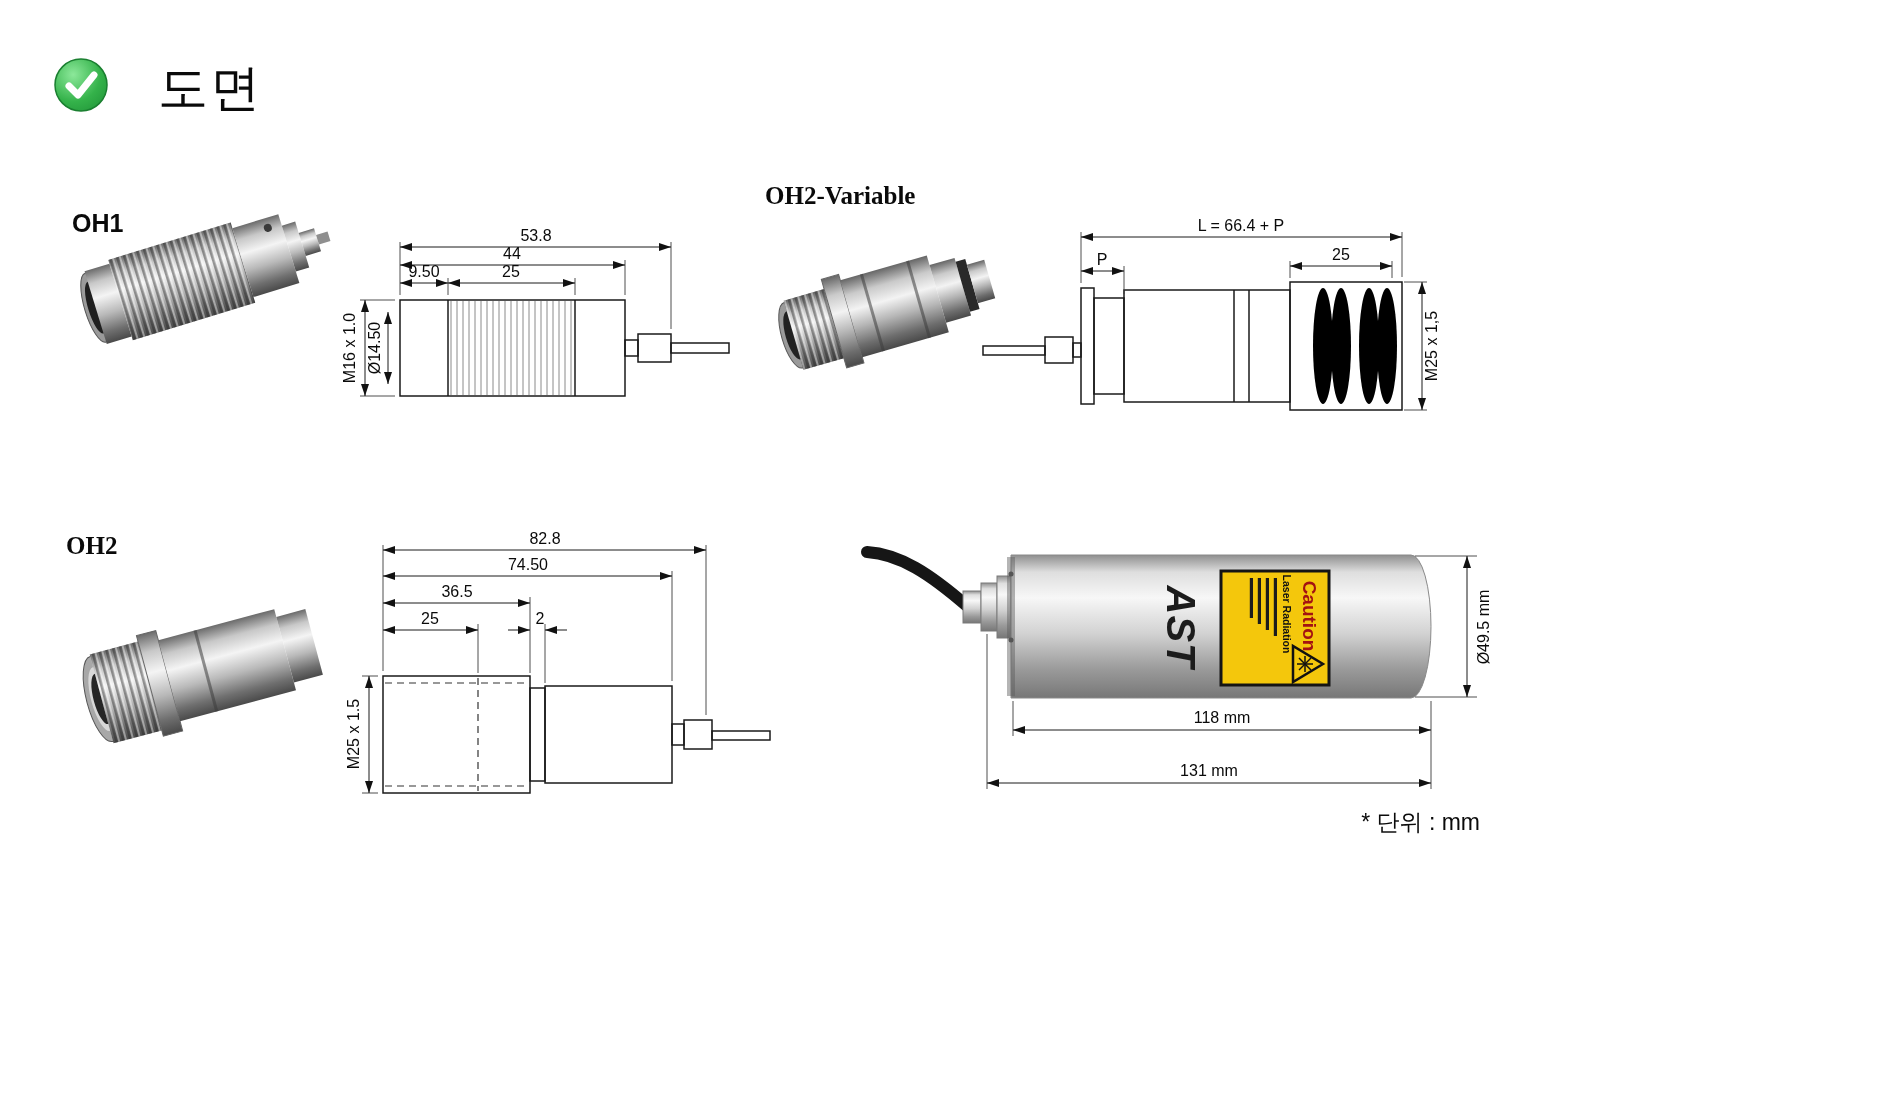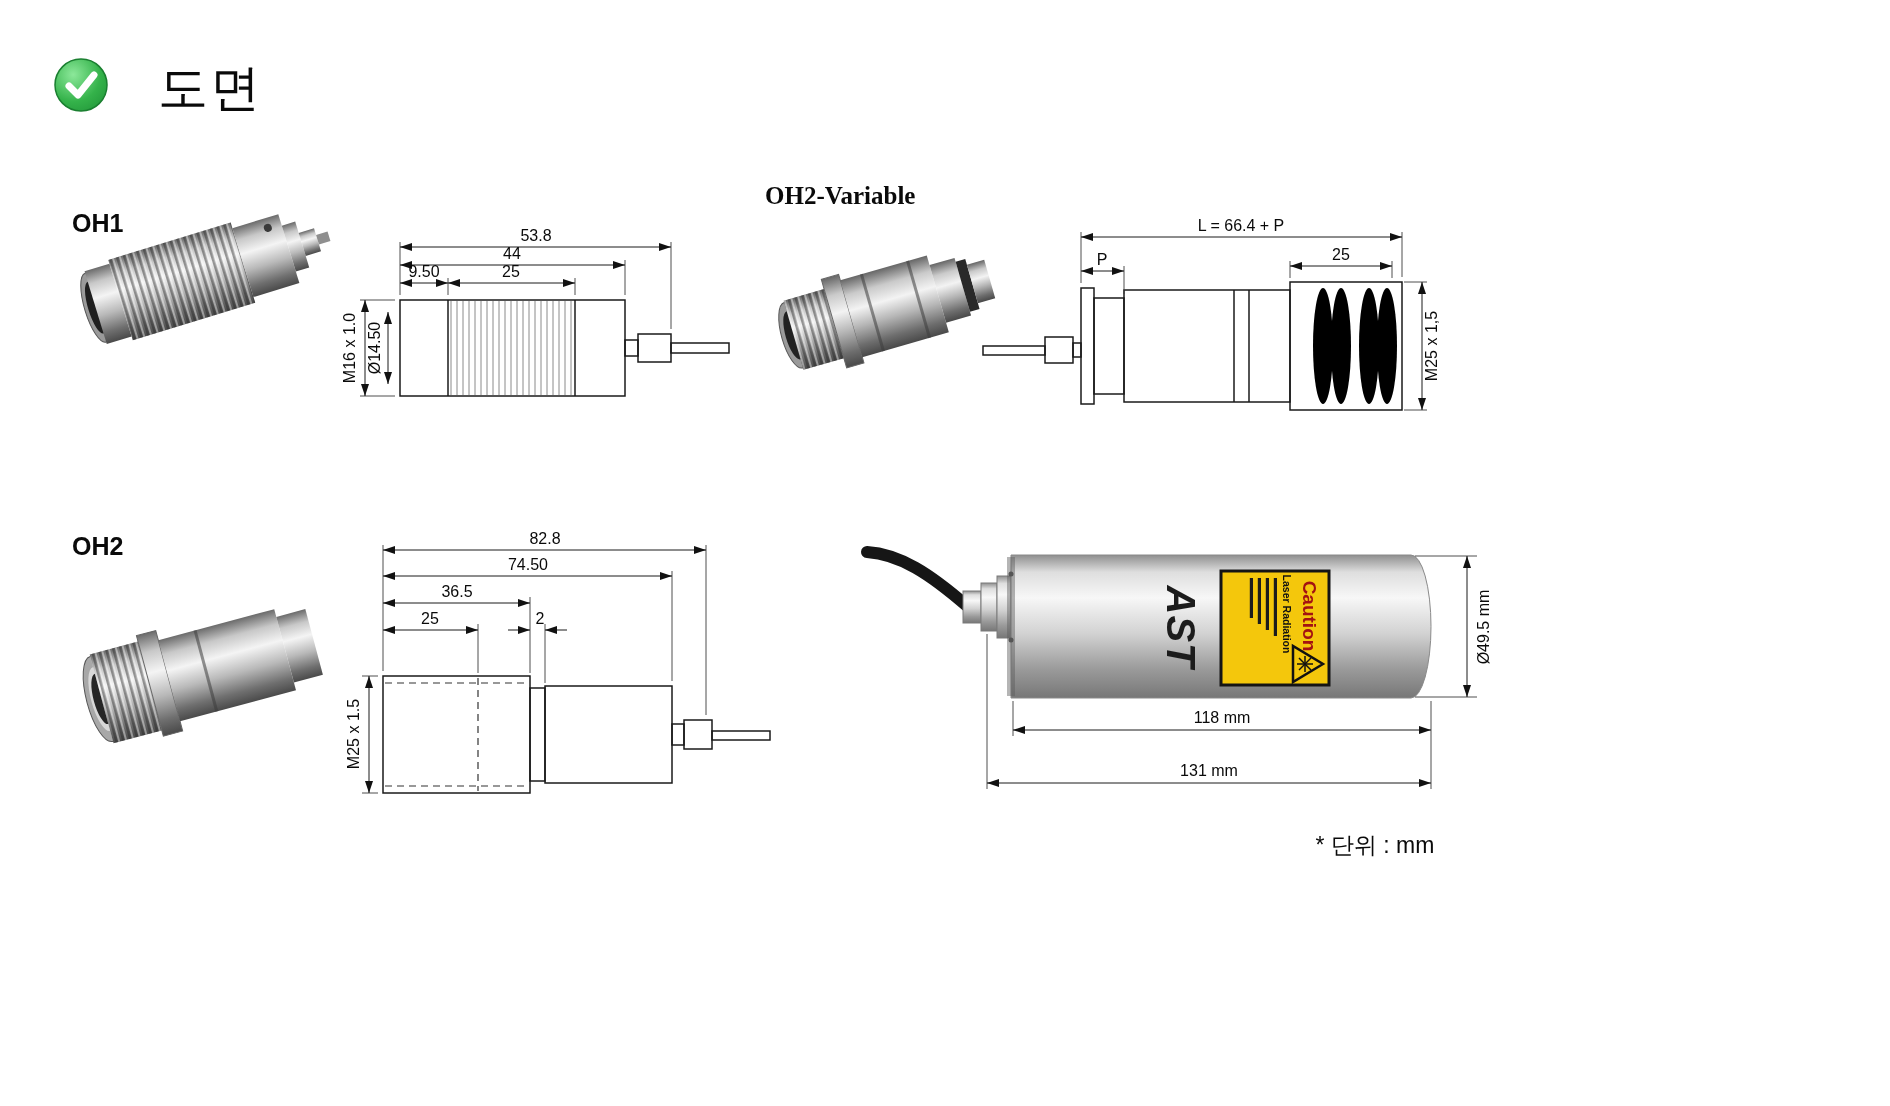--- a/index.html
+++ b/index.html
@@ -174,21 +174,21 @@
     <line class="ext" x1="417" y1="58" x2="417" y2="41"></line>
     <line x1="315" y1="46" x2="417" y2="46" marker-start="url(#arrB)" marker-end="url(#arrB)"></line>
     <text x="366" y="40">25</text>
     <line class="ext" x1="429" y1="62" x2="452" y2="62"></line>
     <line class="ext" x1="429" y1="190" x2="452" y2="190"></line>
     <line x1="447" y1="62" x2="447" y2="190" marker-start="url(#arrB)" marker-end="url(#arrB)"></line>
     <text transform="translate(462,126) rotate(-90)">M25 x 1,5</text>
   </g>
 </svg>
 
-<div class="abs section-label" style="left:72px; top:532px;">OH2</div>
+<div class="abs section-label" style="left:66px; top:532px;font-family:Liberation Serif, serif;">OH2</div>
 
 <svg class="fig" style="left:66px; top:570px;" width="285" height="220" viewBox="0 0 285 220">
   <defs>
     <linearGradient id="met3" x1="0" y1="0" x2="0" y2="1">
       <stop offset="0" stop-color="#6b6b6b"></stop>
         <stop offset="0.18" stop-color="#c8c8c8"></stop>
       <stop offset="0.38" stop-color="#f4f4f4"></stop>
         <stop offset="0.62" stop-color="#b9b9b9"></stop>
       <stop offset="0.85" stop-color="#6f6f6f"></stop>
         <stop offset="1" stop-color="#4a4a4a"></stop>
@@ -304,13 +304,13 @@
     <line class="ext" x1="158" y1="165" x2="158" y2="200"></line>
     <line class="ext" x1="576" y1="165" x2="576" y2="253"></line>
     <line x1="158" y1="194" x2="576" y2="194" marker-start="url(#arrD)" marker-end="url(#arrD)"></line>
     <text x="367" y="187" font-size="17">118 mm</text>
     <line class="ext" x1="132" y1="98" x2="132" y2="253"></line>
     <line x1="132" y1="247" x2="576" y2="247" marker-start="url(#arrD)" marker-end="url(#arrD)"></line>
     <text x="354" y="240" font-size="17">131 mm</text>
   </g>
 </svg>
 
-<div class="abs unit-note" style="left:1270px; top:830px; width:210px;text-align:center;">* 단위 : mm</div>
+<div class="abs unit-note" style="left:1270px; top:807px; width:210px;">* 단위 : mm</div>
 
 </body></html>

